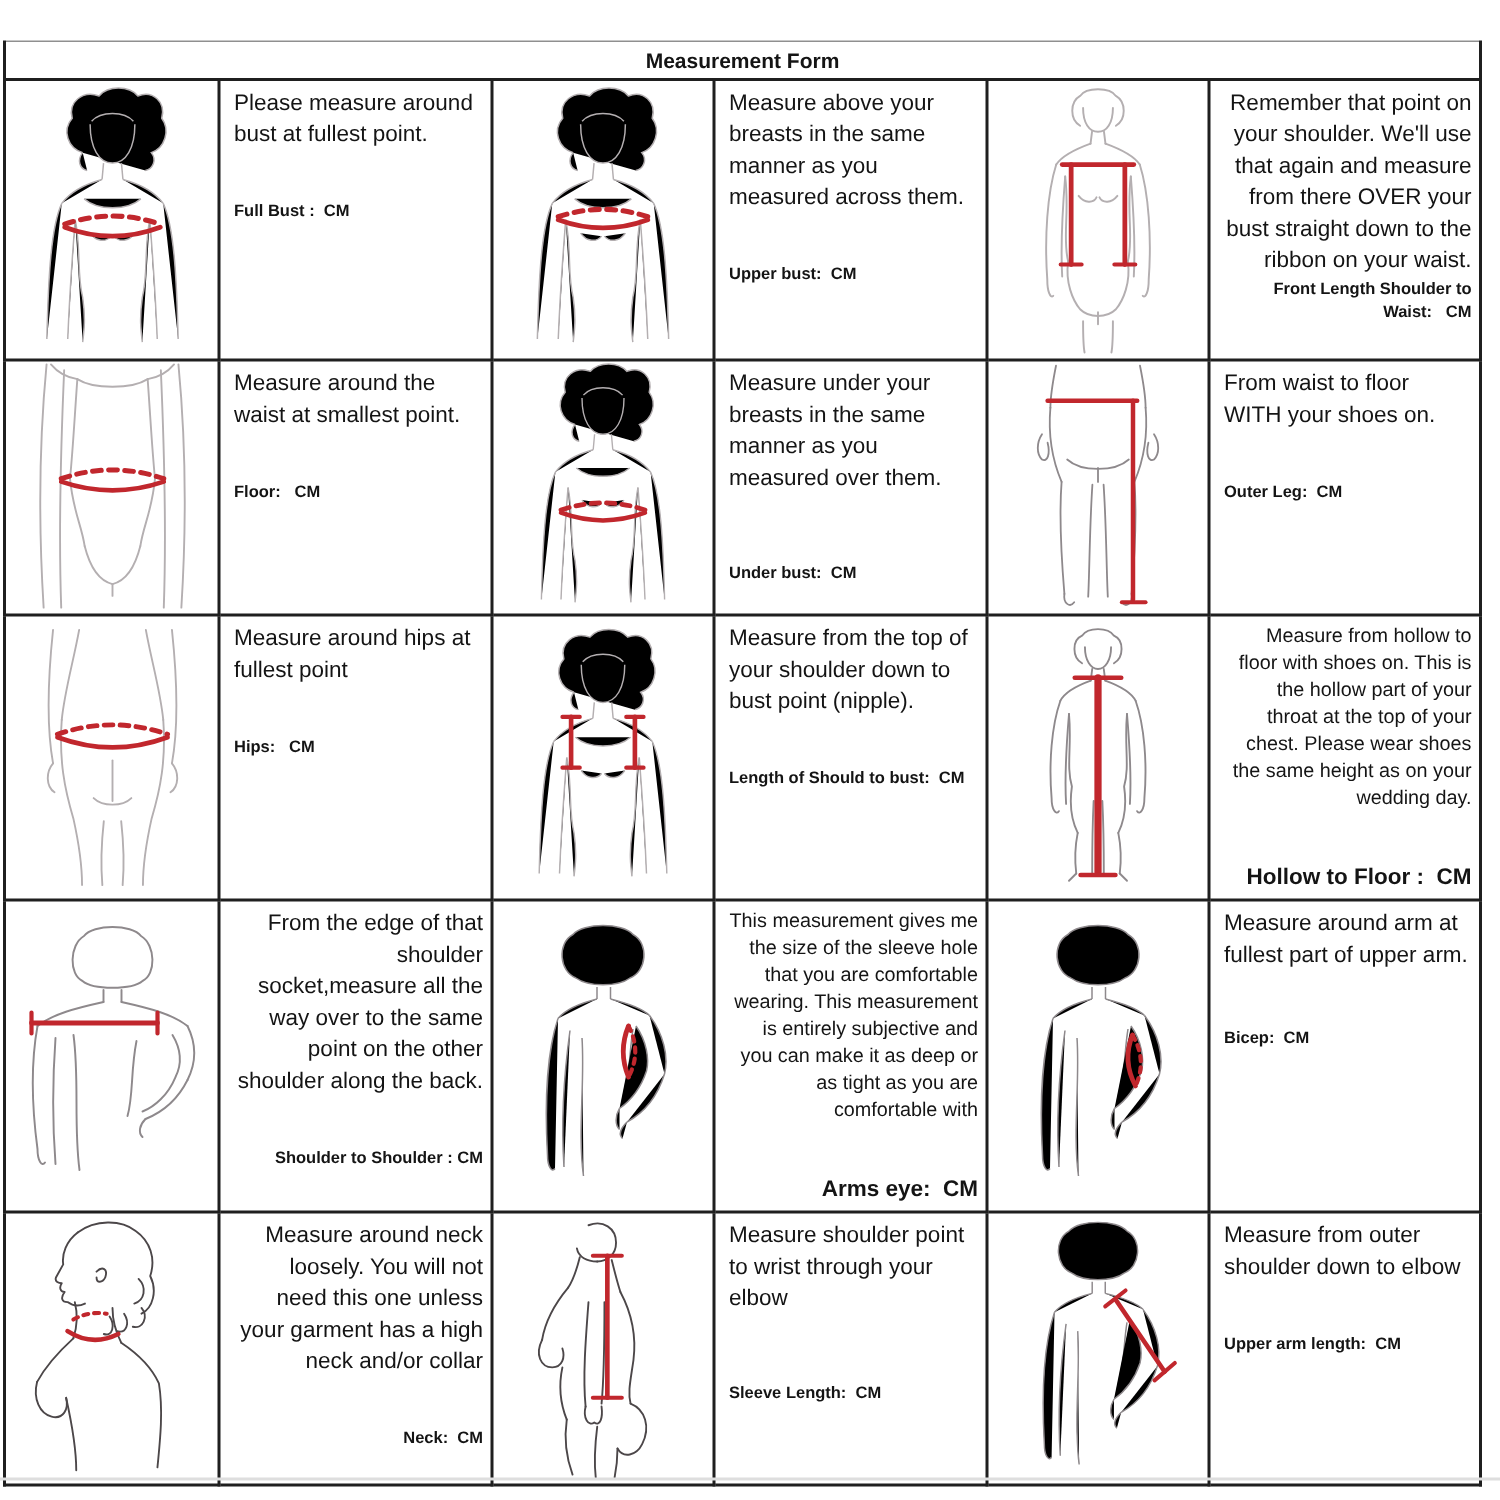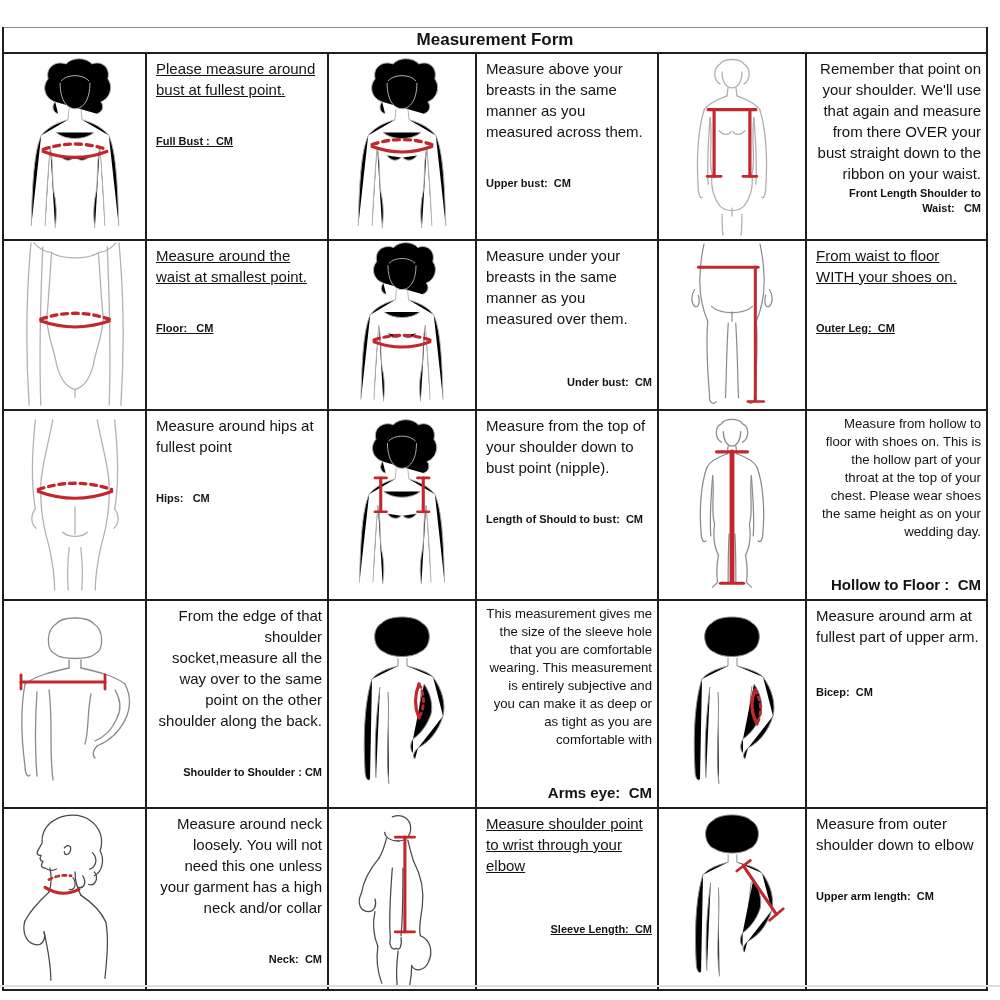--- a/index.html
+++ b/index.html
@@ -1,28 +1,28 @@
 <!DOCTYPE html>
 <html style="--red: #c1272d;"><head>
 <meta charset="utf-8">
 <style>
   html,body{margin:0;padding:0;background:#ffffff;}
   body{width:1000px;height:1000px;position:relative;font-family:"Liberation Sans",sans-serif;color:#141414;}
   .sheet{position:absolute;top:27px;left:2px;}
   table{border-collapse:collapse;table-layout:fixed;width:984px;}
   th,td{border:2px solid #1f1f1f;}
-  th{height:21px;font-size:17px;font-weight:bold;border-top:1px solid #8f8f8f;padding:1px 0 2px 0;}
+  th{height:21px;font-size:14px;font-weight:bold;border-top:1px solid #8f8f8f;padding:1px 0 2px 0;}
   td.fig{text-align:center;vertical-align:middle;padding:0;overflow:hidden;}
   td.txt{vertical-align:top;padding:4px 5px 4px 9px;font-size:15px;line-height:1.40;}
   td.small{font-size:13.2px;line-height:1.36;}
   .desc{white-space:normal;}
   .label{font-weight:bold;font-size:11px;white-space:pre-wrap;line-height:1.35;}
   td.small .label{font-size:15px;}
-  .p0{padding-top:4px;text-align:right;} .p1{padding-top:13px;} .p2{padding-top:30px;text-decoration:underline;} .p3{padding-top:40px;}
-  .g0{margin-top:2px;} .g2{margin-top:38px;} .g3{margin-top:34px;} .g4{margin-top:46px;text-align:right;}
+  .p0{padding-top:4px;text-align:right;} .p1{padding-top:13px;} .p2{padding-top:30px;} .p3{padding-top:40px;}
+  .g0{margin-top:2px;} .g2{margin-top:38px;} .g3{margin-top:34px;} .g4{margin-top:46px;}
   svg.figure{display:block;margin:0 auto;}
   svg.figure path{fill:none;stroke-width:1.3;stroke-linecap:round;stroke-linejoin:round;}
   svg.lt{stroke:#b4afb1;} svg.md{stroke:#8e898c;} svg.dk{stroke:#4c4749;}
   g.red{stroke:var(--red,#c1272d);}
   g.red path{stroke-width:3.2;}
   g.red path.dash{stroke-dasharray:6 5;stroke-width:3.4;}
   g.red path.dash2{stroke-dasharray:3.5 4;stroke-width:2.8;}
   g.red path.thick{stroke-width:5;}
   g.red path.cap{stroke-width:2.8;}
   .bottom-line{position:absolute;left:0;top:985px;width:1000px;height:2px;background:#dedede;}

